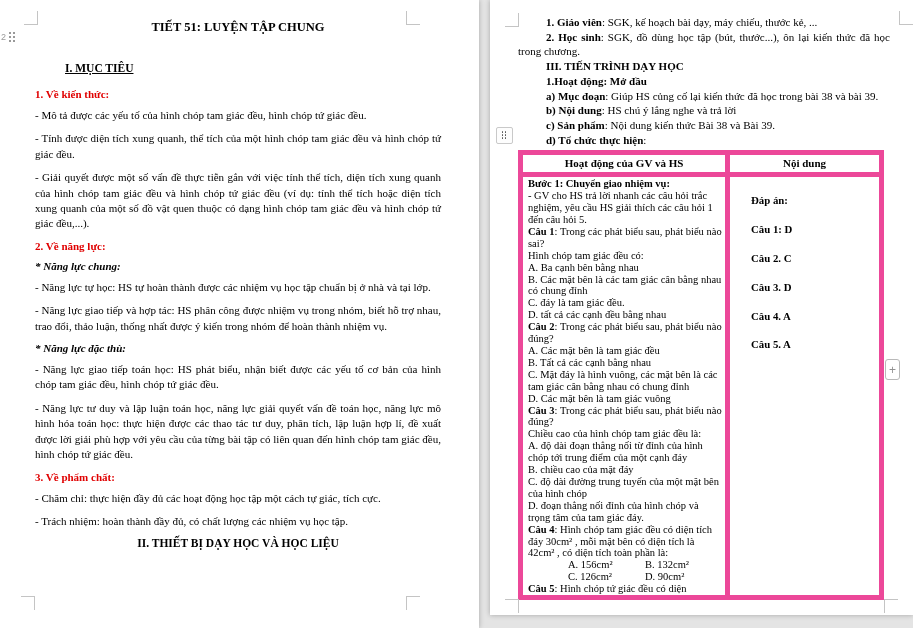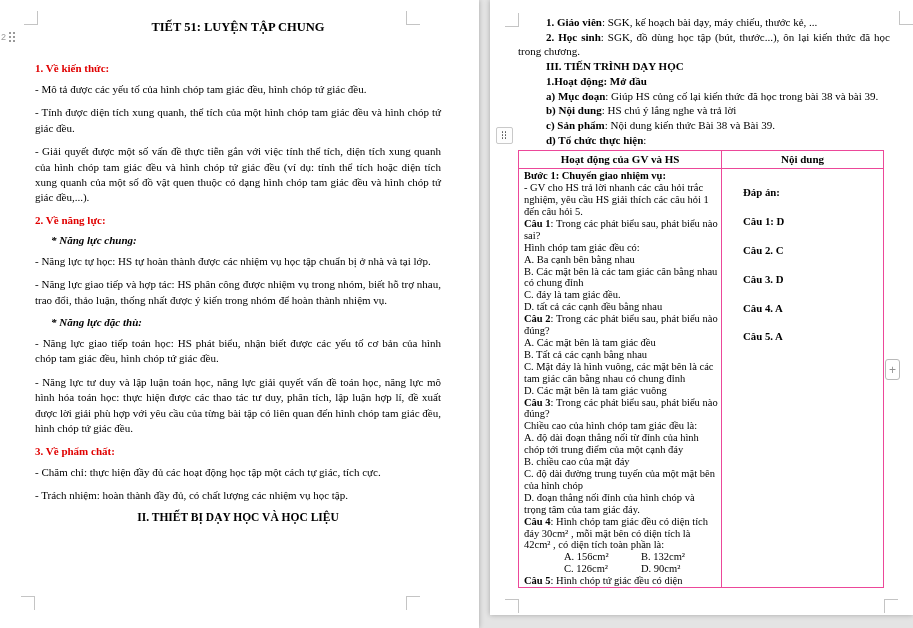--- a/index.html
+++ b/index.html
@@ -20,30 +20,30 @@
   .cm-tr{border-left-width:1px;  border-bottom-width:1px;}
   .cm-bl{border-right-width:1px; border-top-width:1px;}
   .cm-br{border-left-width:1px;  border-top-width:1px;}
 
   
   .p1-inner{padding:20px 38px 0 35px;}
   .doc-title{text-align:center; font-weight:bold; font-size:12.5px; margin:0 0 27px;}
   .sec-head{font-weight:bold; font-size:11.5px; text-decoration:underline; margin:0 0 14px 30px;}
   .sec-head2{font-weight:bold; font-size:11.5px; margin:0;text-align:center;}
   .rh{color:var(--heading_red,#e00000); font-weight:bold; font-size:11px; margin:0 0 8px;}
-  .ih{font-style:italic; font-weight:bold; font-size:11px; margin:0 16px 8px;}
+  .ih{font-style:italic; font-weight:bold; font-size:11px; margin:0 0 8px;}
   .bp{font-size:11px; line-height:15.4px; text-align:justify; margin:0 0 8px;}
 
   
   .p2-inner{padding:15px 23px 0 28px; font-size:11px; line-height:14.7px;}
   .l{margin:0; text-indent:28px; text-align:justify;}
   .l b{font-weight:bold;}
 
   table.gv{border-collapse:collapse; margin-top:3px; width:366px; table-layout:fixed;}
-  table.gv, table.gv th, table.gv td{border:1px solid #ec4899;}
+  table.gv, table.gv th, table.gv td{border:5px solid #ec4899;}
   table.gv th{font-size:11px; font-weight:bold; text-align:center; padding:1px 2px; height:15px;}
   th.c1, td.c1{width:198px;}
   td{vertical-align:top; padding:1px 3px 0 5px;}
   .cp{font-size:10.5px; line-height:11.9px; margin:0; text-indent:0; text-align:left;}
   .cp b{font-weight:bold;}
   .cp.cols{display:flex;margin-left:40px;}
   .cp .half{display:block; width:50%;}
   .ans{font-size:10.8px; line-height:12.8px; margin:16px; font-weight:bold;}
 
   
@@ -62,20 +62,21 @@
     font-family:"Liberation Sans",sans-serif; font-size:12px; color:#909090; cursor:pointer;}
 </style>
 </head>
 <body>
 
 <div id="canvas">
 
   <div id="page1" class="page">
     <div class="p1-inner">
       <p class="doc-title">TIẾT 51: LUYỆN TẬP CHUNG</p>
+      <p class="sec-head">I. MỤC TIÊU</p>
 
       <p class="rh">1. Về kiến thức:</p>
       <p class="bp">- Mô tả được các yếu tố của hình chóp tam giác đều, hình chóp tứ giác đều.</p>
       <p class="bp">- Tính được diện tích xung quanh, thể tích của một hình chóp tam giác đều và hình chóp tứ giác đều.</p>
       <p class="bp">- Giải quyết được một số vấn đề thực tiễn gắn với việc tính thể tích, diện tích xung quanh của hình chóp tam giác đều và hình chóp tứ giác đều (ví dụ: tính thể tích hoặc diện tích xung quanh của một số đồ vật quen thuộc có dạng hình chóp tam giác đều và hình chóp tứ giác đều,...).</p>
 
       <p class="rh">2. Về năng lực:</p>
       <p class="ih">* Năng lực chung:</p>
       <p class="bp">- Năng lực tự học: HS tự hoàn thành được các nhiệm vụ học tập chuẩn bị ở nhà và tại lớp.</p>
       <p class="bp">- Năng lực giao tiếp và hợp tác: HS phân công được nhiệm vụ trong nhóm, biết hỗ trợ nhau, trao đổi, thảo luận, thống nhất được ý kiến trong nhóm để hoàn thành nhiệm vụ.</p>

